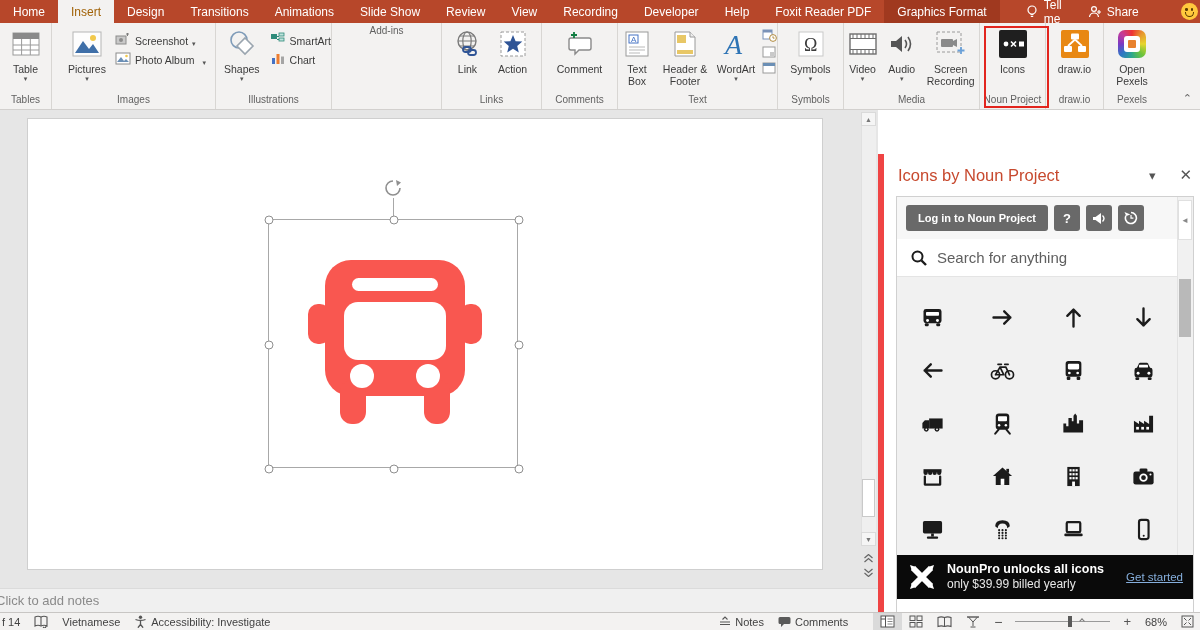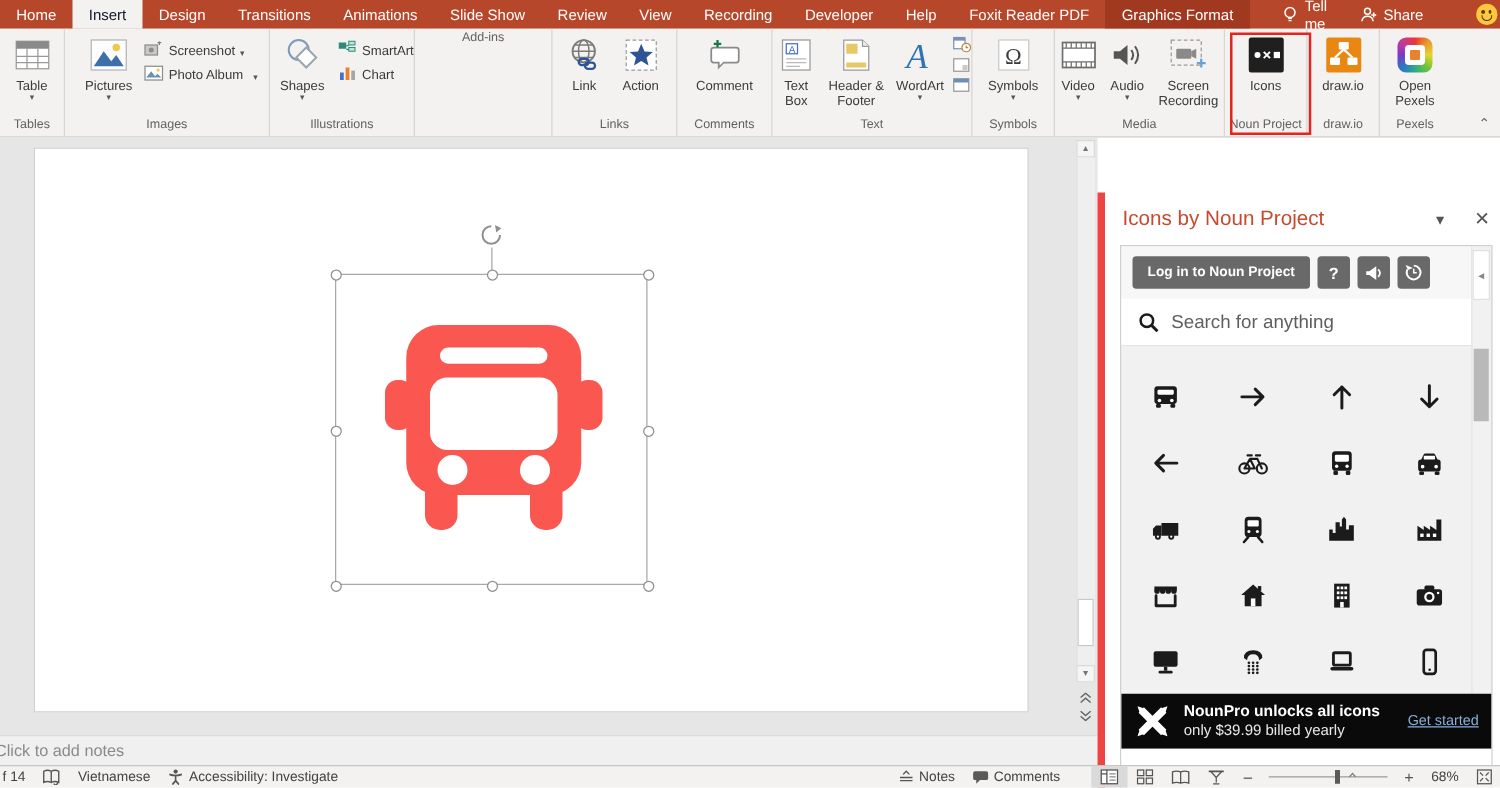--- a/index.html
+++ b/index.html
@@ -3,21 +3,21 @@
 <meta charset="utf-8">
 <style>
   * { margin:0; padding:0; box-sizing:border-box; }
   html,body { width:1200px; height:630px; overflow:hidden; font-family:"Liberation Sans", sans-serif; background:#fff; }
   #app { position:relative; width:1200px; height:630px; }
 
   
   #tabbar { position:absolute; left:0; top:0; width:1200px; height:23px; background:#B7472A; display:flex; align-items:stretch; color:#fff; font-size:12px; }
   #tabs { display:flex; }
   .tab { display:flex; align-items:center; padding:0 13px; cursor:pointer; white-space:nowrap; }
-  .tab.active { background:#F3F2F1; color:#0f172a; }
+  .tab.active { background:#F3F2F1; color:#a16207; }
   .tab.contextual { background:#A0391F; }
   .tellme { display:flex; align-items:center; gap:6px; padding:0 12px; margin-left:14px; }
   .tb-right { margin-left:auto; display:flex; align-items:center; }
   .share { display:flex; align-items:center; gap:5px; padding:0 14px; }
   .smiley { width:17px; height:17px; border-radius:50%; background:#FFC83D; margin:0 14px 0 28px; position:relative; }
   .smiley i { position:absolute; width:2.5px; height:2.5px; border-radius:50%; background:#5d3a00; top:5px; }
   .smiley i.l{left:4.5px}.smiley i.r{right:4.5px}
   .smiley u { position:absolute; left:4px; top:9px; width:9px; height:4.5px; border:1.5px solid #5d3a00; border-top:none; border-radius:0 0 9px 9px; }
 
   

